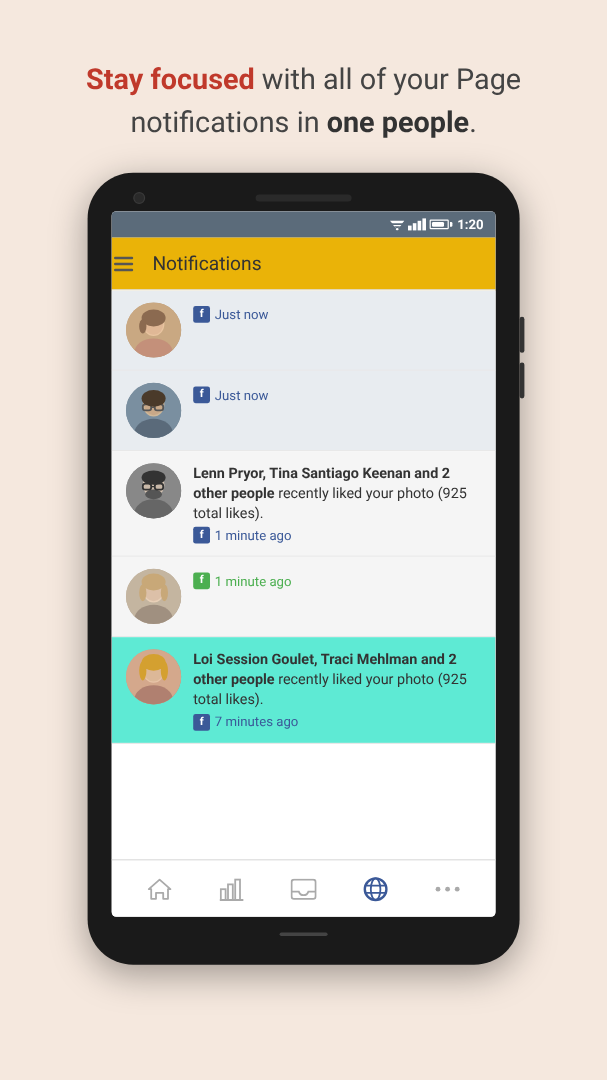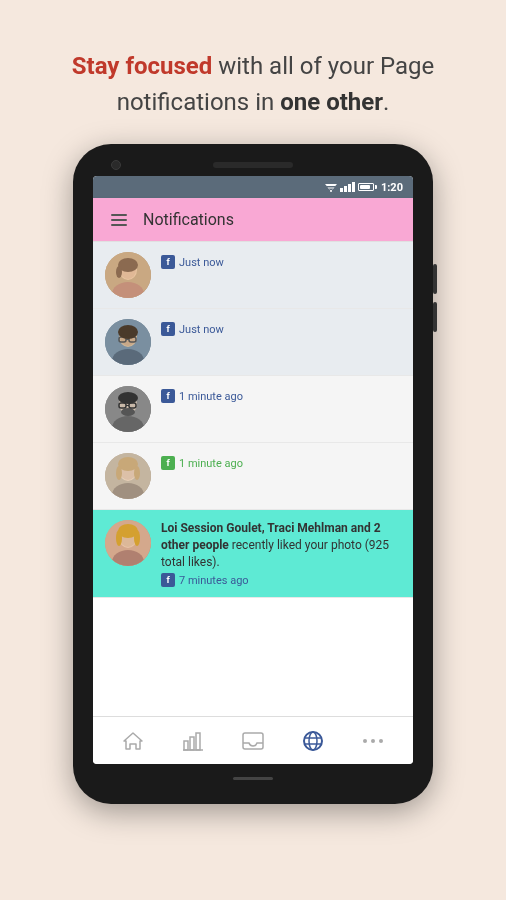--- a/index.html
+++ b/index.html
@@ -126,25 +126,25 @@
       left: 1px;
       top: 1px;
       bottom: 1px;
       width: 75%;
       background: #fff;
       border-radius: 1px;
     }
 
     
     .app-header {
-      background: #f9a8d4;
+      background: #eab308;
       height: 44px;
       display: flex;
       align-items: center;
-      padding: 0 18px;
+      padding: 0 2px;
       gap: 16px;
       border-bottom: 1px solid #e0e0e0;
       box-shadow: 0 1px 3px rgba(0,0,0,0.1);
     }
 
     .hamburger {
       display: flex;
       flex-direction: column;
       gap: 3px;
       cursor: pointer;
@@ -299,21 +299,21 @@
       height: 30px;
       background: #333;
       border-radius: 2px;
     }
   </style>
 </head>
 <body>
 
 <div style="text-align:center; margin-top:48px; margin-bottom:24px; font-size:24px; line-height:1.5; color:#444; padding:0 40px;">
   <span style="font-weight:bold; color:#c0392b;">Stay focused</span><span style="color:#444;">
- with all of your Page<br>notifications in </span><span style="font-weight:bold; color:#333;">one other</span><span style="color:#444;">.</span>
+ with all of your Page<br>notifications in </span><span style="font-weight:bold; color:#333;">one people</span><span style="color:#444;">.</span>
 </div>
 
 <div class="phone">
 
   <div class="side-buttons-right">
     <div class="side-btn"></div>
     <div class="side-btn"></div>
   </div>
 
   <div class="phone-top-bar">
@@ -412,20 +412,23 @@
 
             <ellipse cx="23" cy="26" rx="7" ry="4" fill="#555"></ellipse>
 
             <rect x="14" y="17" width="7" height="5" rx="2" fill="none" stroke="#333" stroke-width="1.5"></rect>
             <rect x="24" y="17" width="7" height="5" rx="2" fill="none" stroke="#333" stroke-width="1.5"></rect>
             <line x1="21" y1="19.5" x2="24" y2="19.5" stroke="#333" stroke-width="1"></line>
             <ellipse cx="23" cy="12" rx="10" ry="6" fill="#333"></ellipse>
           </svg>
         </div>
         <div class="notif-content">
+          <div class="notif-text">
+            <span class="bold">Lenn Pryor, Tina Santiago Keenan and 2 other people</span> recently liked your photo (925 total likes).
+          </div>
           <div class="notif-meta">
             <div class="fb-icon">f</div>
             <span class="notif-time">1 minute ago</span>
           </div>
         </div>
       </div>
 
       <div class="notif-item" style="background:#f5f5f5;">
         <div class="avatar avatar-4">
           <svg viewBox="0 0 46 46" xmlns="http://www.w3.org/2000/svg">

